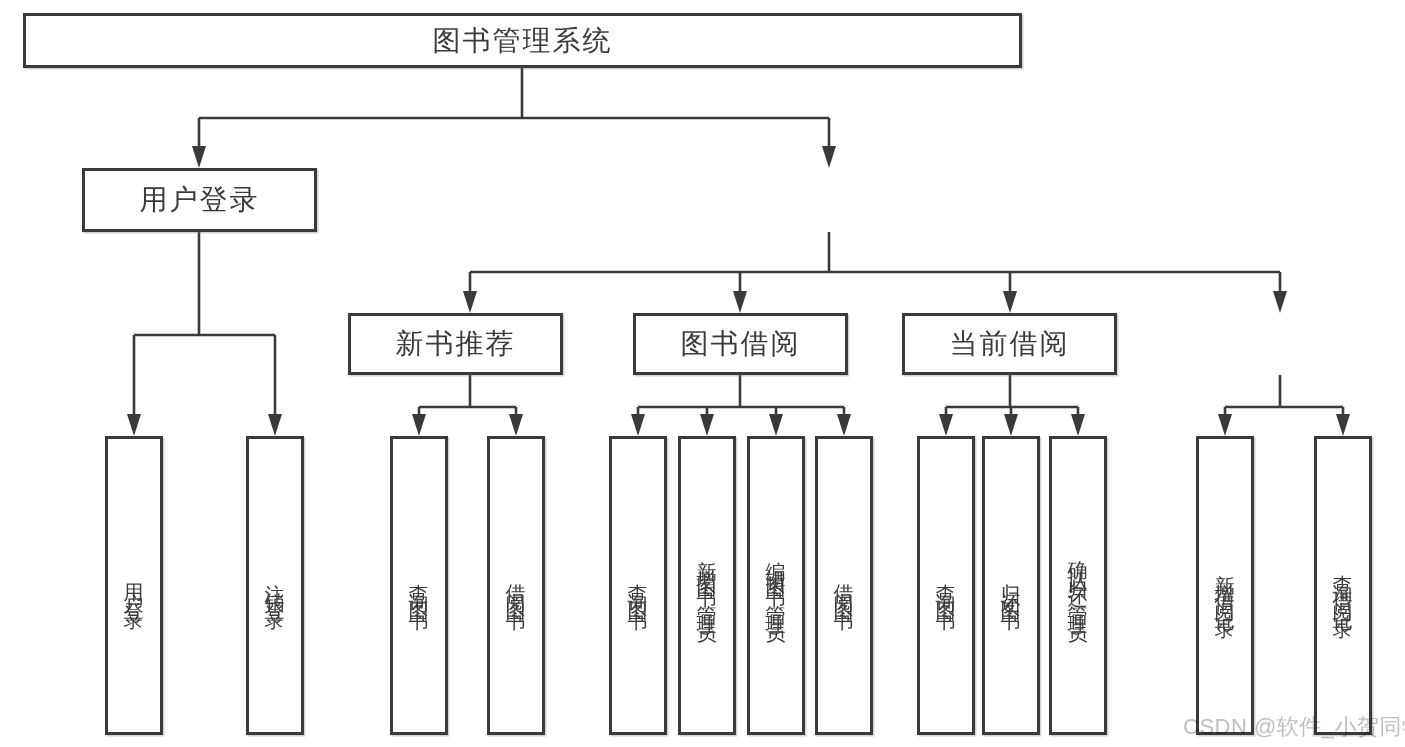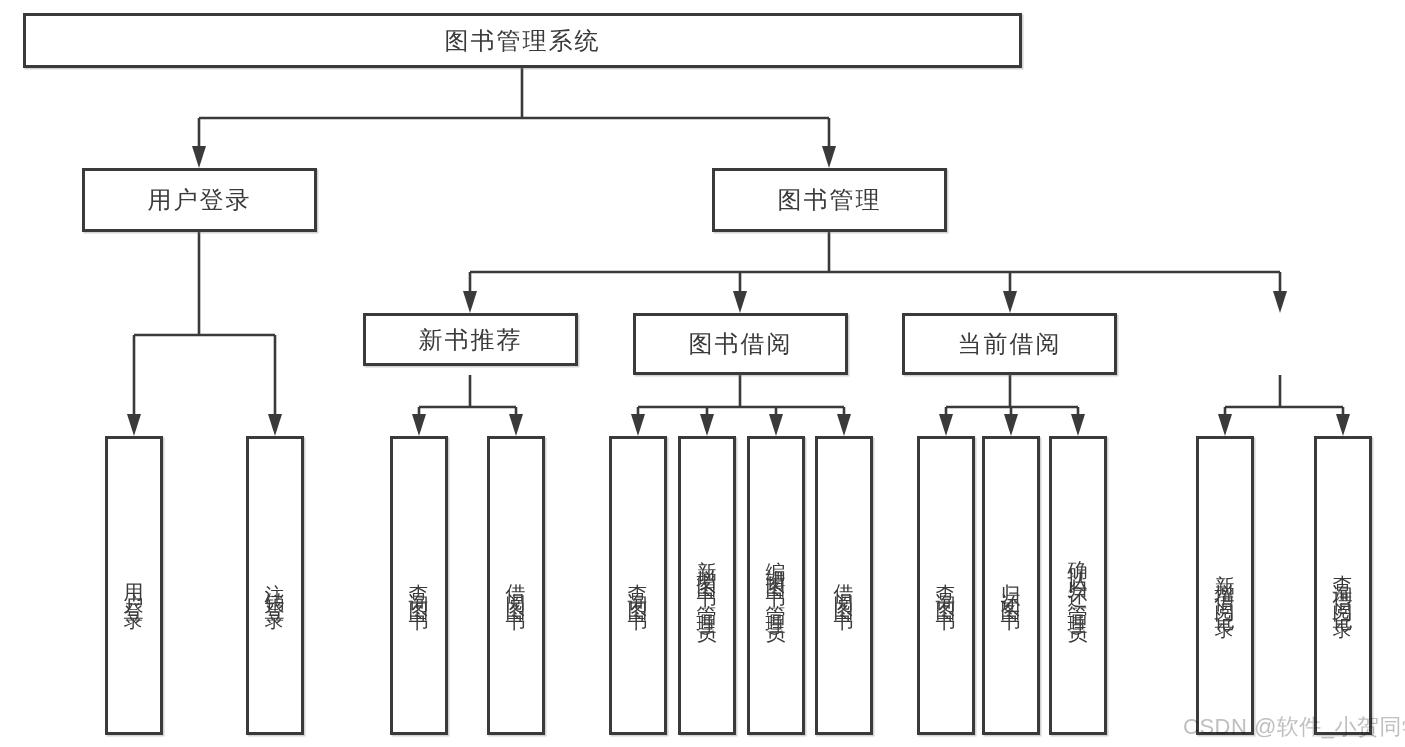--- a/index.html
+++ b/index.html
@@ -16,21 +16,21 @@
     box-sizing:border-box;
     border:3px solid #3a3a3a;
     background:#ffffff;
     color:#3a3a3a;
     display:flex;
     align-items:center;
     justify-content:center;
     box-shadow:1.5px 1.5px 0 rgba(130,130,130,0.35);
   }
   .node.h{
-    font-size:24px;
+    font-size:28px;
     letter-spacing:2px;
     white-space:nowrap;
     font-family:Liberation Serif, serif;
   }
   .node.v{
     writing-mode:vertical-rl;
     text-orientation:mixed;
     font-size:20px;
     letter-spacing:9px;
     line-height:1.0;
@@ -79,23 +79,22 @@
       <polygon points="1004,414 1018,414 1011,436"></polygon>
       <polygon points="1071,414 1085,414 1078,436"></polygon>
       <polygon points="1218,414 1232,414 1225,436"></polygon>
       <polygon points="1336,414 1350,414 1343,436"></polygon>
     </g>
   </svg>
 
   <div class="node h" style="left:23px;top:13px;width:999px;height:55px">图书管理系统</div>
 
   <div class="node h" style="left:82px;top:168px;width:235px;height:64px">用户登录</div>
-  <div class="node h" style="left:712px;top:168px;width:235px;height:64px">图书管理</div>
 
-  <div class="node h" style="left:363px;top:313px;width:215px;height:53px">新书推荐</div>
+  <div class="node h" style="left:348px;top:313px;width:215px;height:62px">新书推荐</div>
   <div class="node h" style="left:633px;top:313px;width:215px;height:62px">图书借阅</div>
   <div class="node h" style="left:902px;top:313px;width:215px;height:62px">当前借阅</div>
 
   <div class="node v" style="left:105px;top:436px;width:58px;height:299px">用户登录</div>
   <div class="node v" style="left:246px;top:436px;width:58px;height:299px">注销登录</div>
 
   <div class="node v" style="left:390px;top:436px;width:58px;height:299px">查询图书</div>
   <div class="node v" style="left:487px;top:436px;width:58px;height:299px">借阅图书</div>
 
   <div class="node v" style="left:609px;top:436px;width:58px;height:299px">查询图书</div>

